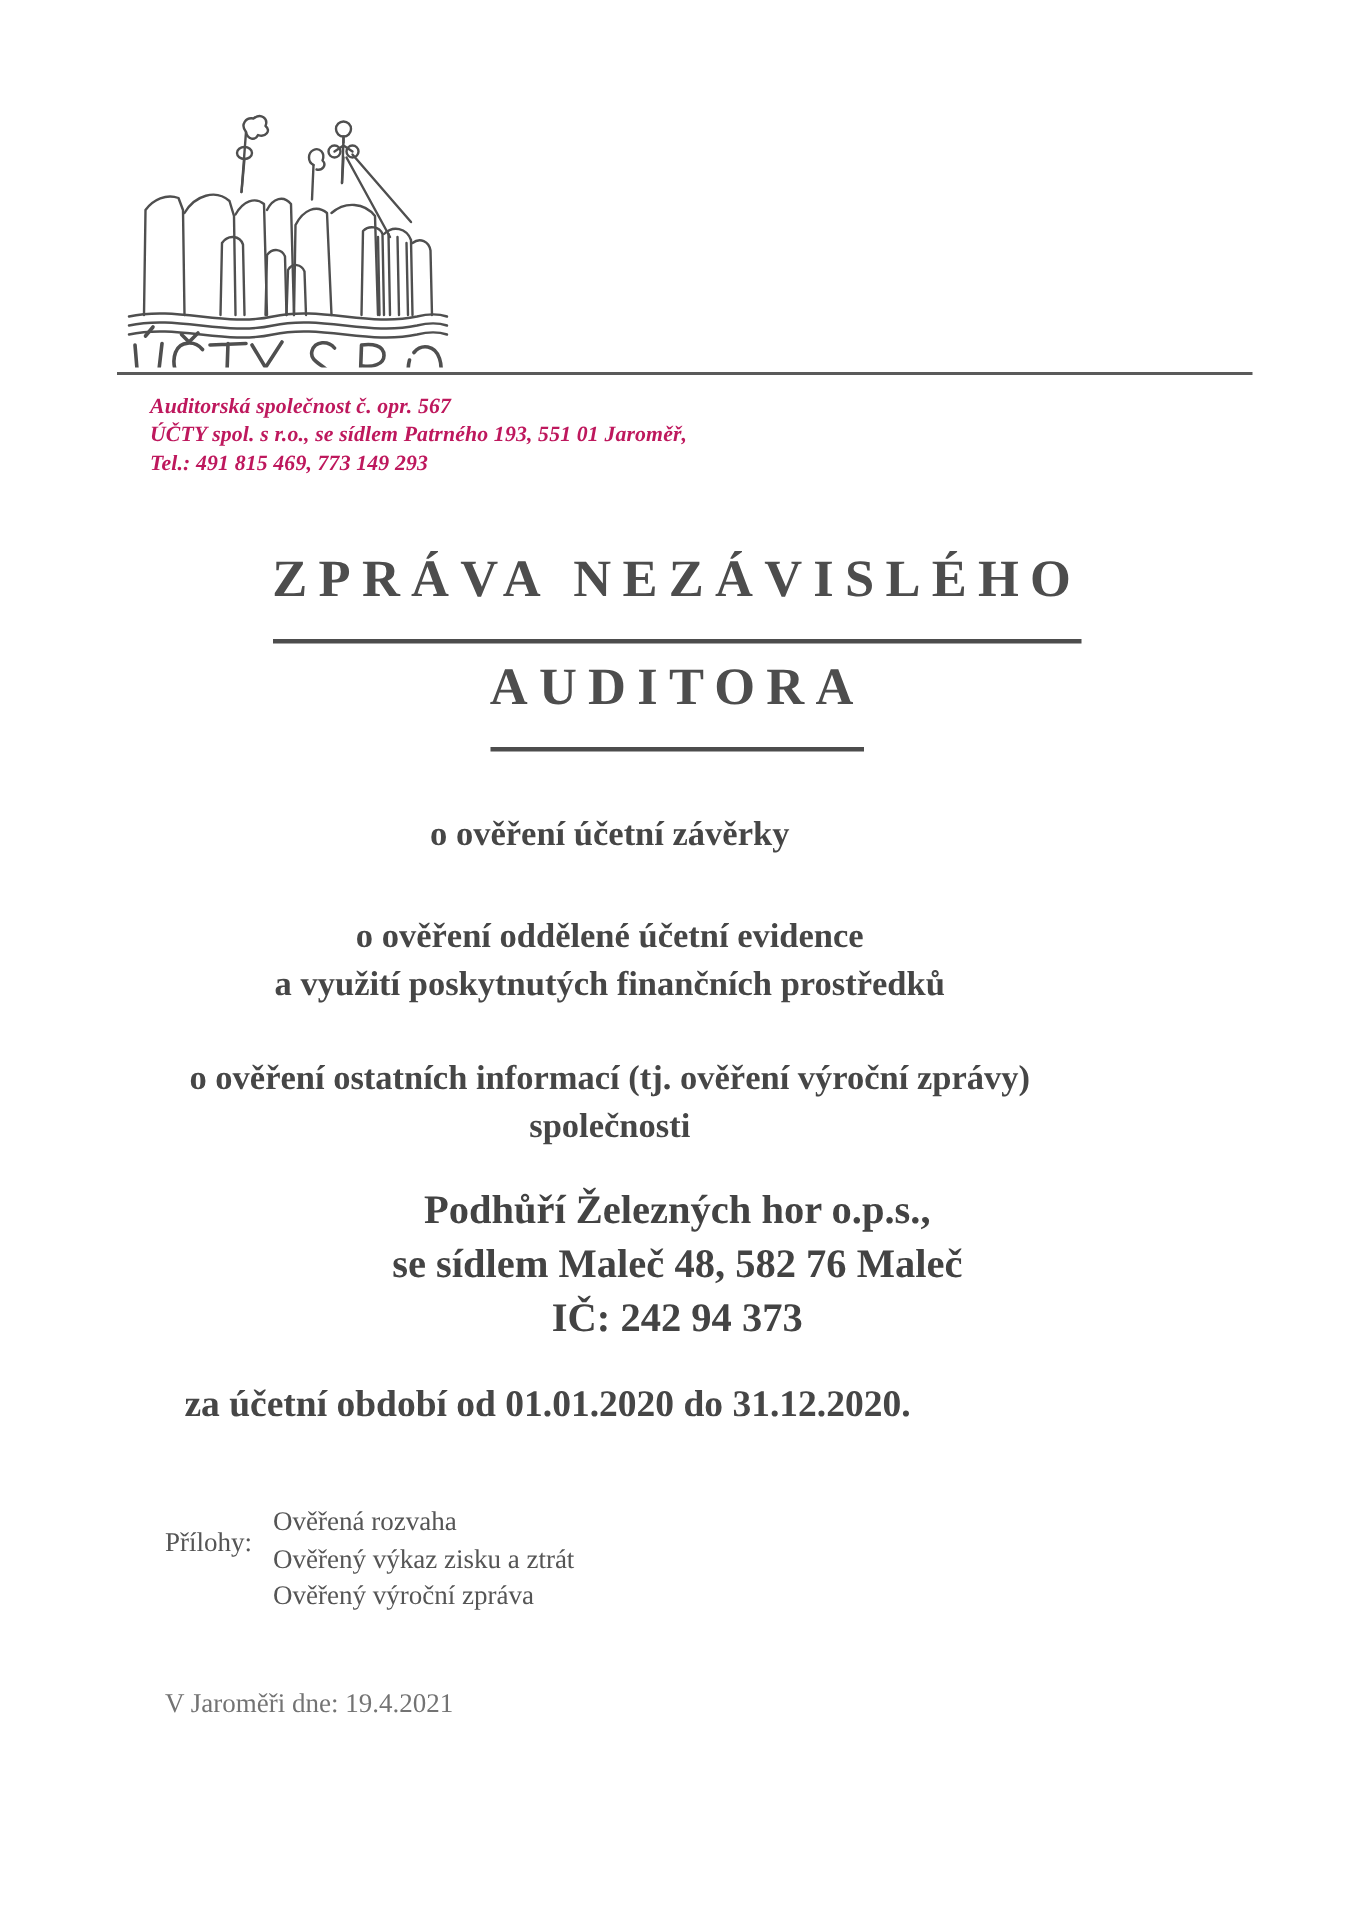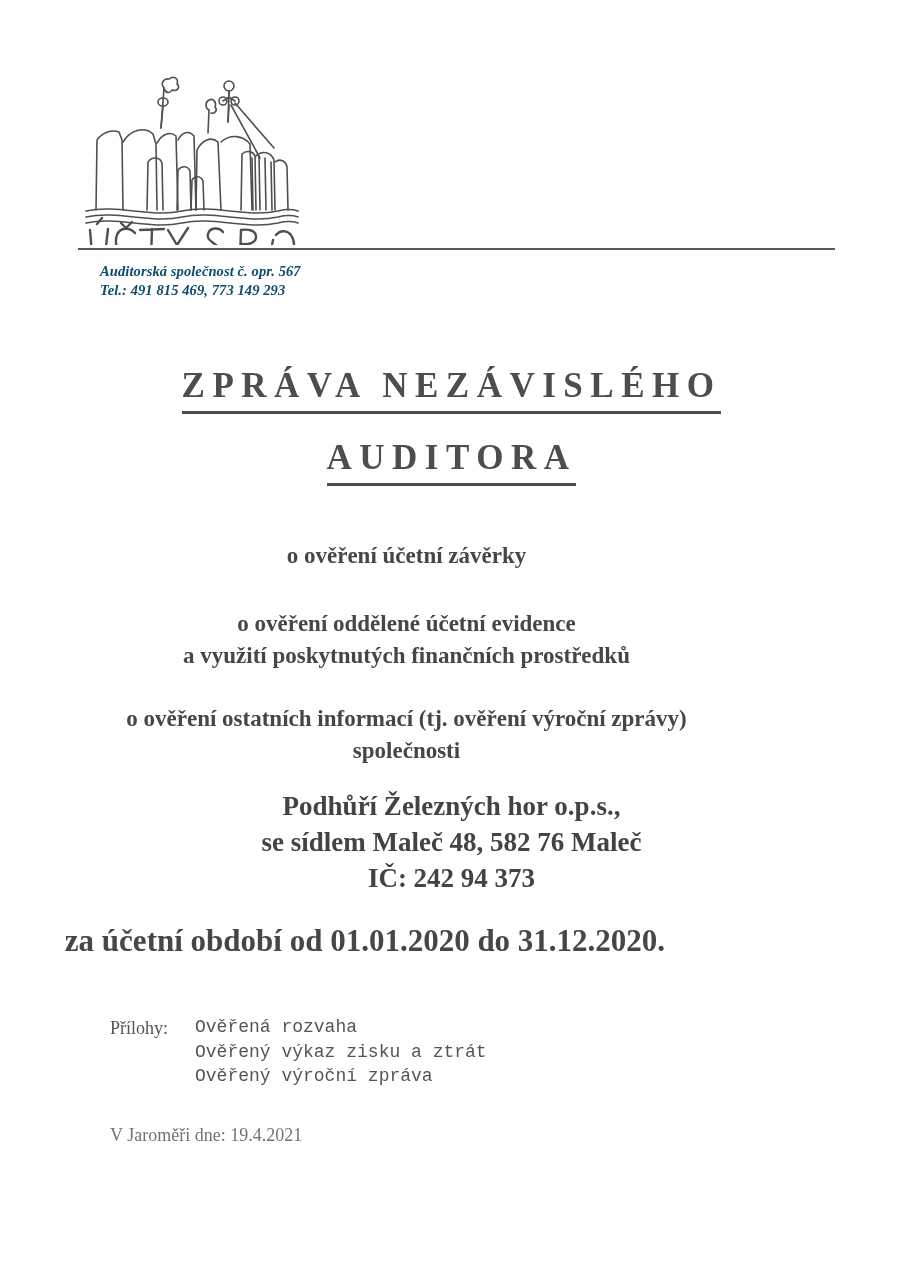--- a/index.html
+++ b/index.html
@@ -41,38 +41,38 @@
   
   .firm-lines {
     position: absolute;
     left: 100px;
     top: 262px;
     font-style: italic;
     font-weight: bold;
     font-size: 14.5px;
     line-height: 19px;
     letter-spacing: 0.1px;
-    color: #0c4a6e;
+    color: #be185d;
     white-space: nowrap;
   }
 
   
   .doc-title {
     position: absolute;
     left: 0;
     width: 903px;
     text-align: center;
     font-size: 35px;
     font-weight: bold;
     letter-spacing: 7.5px;
     color: #4d4d4d;
   }
   .doc-title span.ul {
     border-bottom: 3px solid #4d4d4d;
-    padding-bottom: 5px;
+    padding-bottom: 20px;
     display: inline-block;
   }
   #title-line1 { top: 366px; }
   #title-line2 { top: 438px; }
 
   .subline {
     position: absolute;
     left: 0;
     width: 813px;
     text-align: center;
@@ -106,21 +106,21 @@
     color: #434343;
   }
 
   .period {
     position: absolute;
     left: 0;
     top: 923px;
     width: 730px;
     text-align: center;
     font-weight: bold;
-    font-size: 31px;
+    font-size: 25px;
     color: #464646;
   }
 
   
   .attachments {
     position: absolute;
     left: 110px;
     top: 1002px;
     display: flex;
     align-items: flex-start;
@@ -128,23 +128,22 @@
     line-height: 24.5px;
     color: #555555;
   }
   .attachments-label {
     width: 72px;
     flex: 0 0 72px;
     margin-top: 14px;
   }
   .attachments-list {
     list-style: none;
-    margin: 13px;
+    margin: 0;
     padding: 0;
-    font-family: Liberation Mono, monospace;
   }
 
   .place-date {
     position: absolute;
     left: 110px;
     top: 1125px;
     font-size: 18px;
     color: #737373;
   }
 </style>
@@ -203,20 +202,21 @@
         <path d="M184 187 L187 190"></path>
         <path d="M195 170 C192 181 198 190 206 189 C214 188 218 178 215 169 C212 160 203 159 198 165"></path>
         <path d="M212 188 L215 191"></path>
       </g>
     </svg>
     <div class="logo-rule"></div>
   </div>
 
   <div class="firm-lines">
     <div>Auditorská společnost č. opr. 567</div>
+    <div>ÚČTY spol. s r.o., se sídlem Patrného 193, 551 01 Jaroměř,</div>
     <div>Tel.: 491 815 469, 773 149 293</div>
   </div>
 
   <div class="doc-title" id="title-line1">
     <span class="ul">ZPRÁVA NEZÁVISLÉHO</span>
   </div>
   <div class="doc-title" id="title-line2">
     <span class="ul">AUDITORA</span>
   </div>
 

